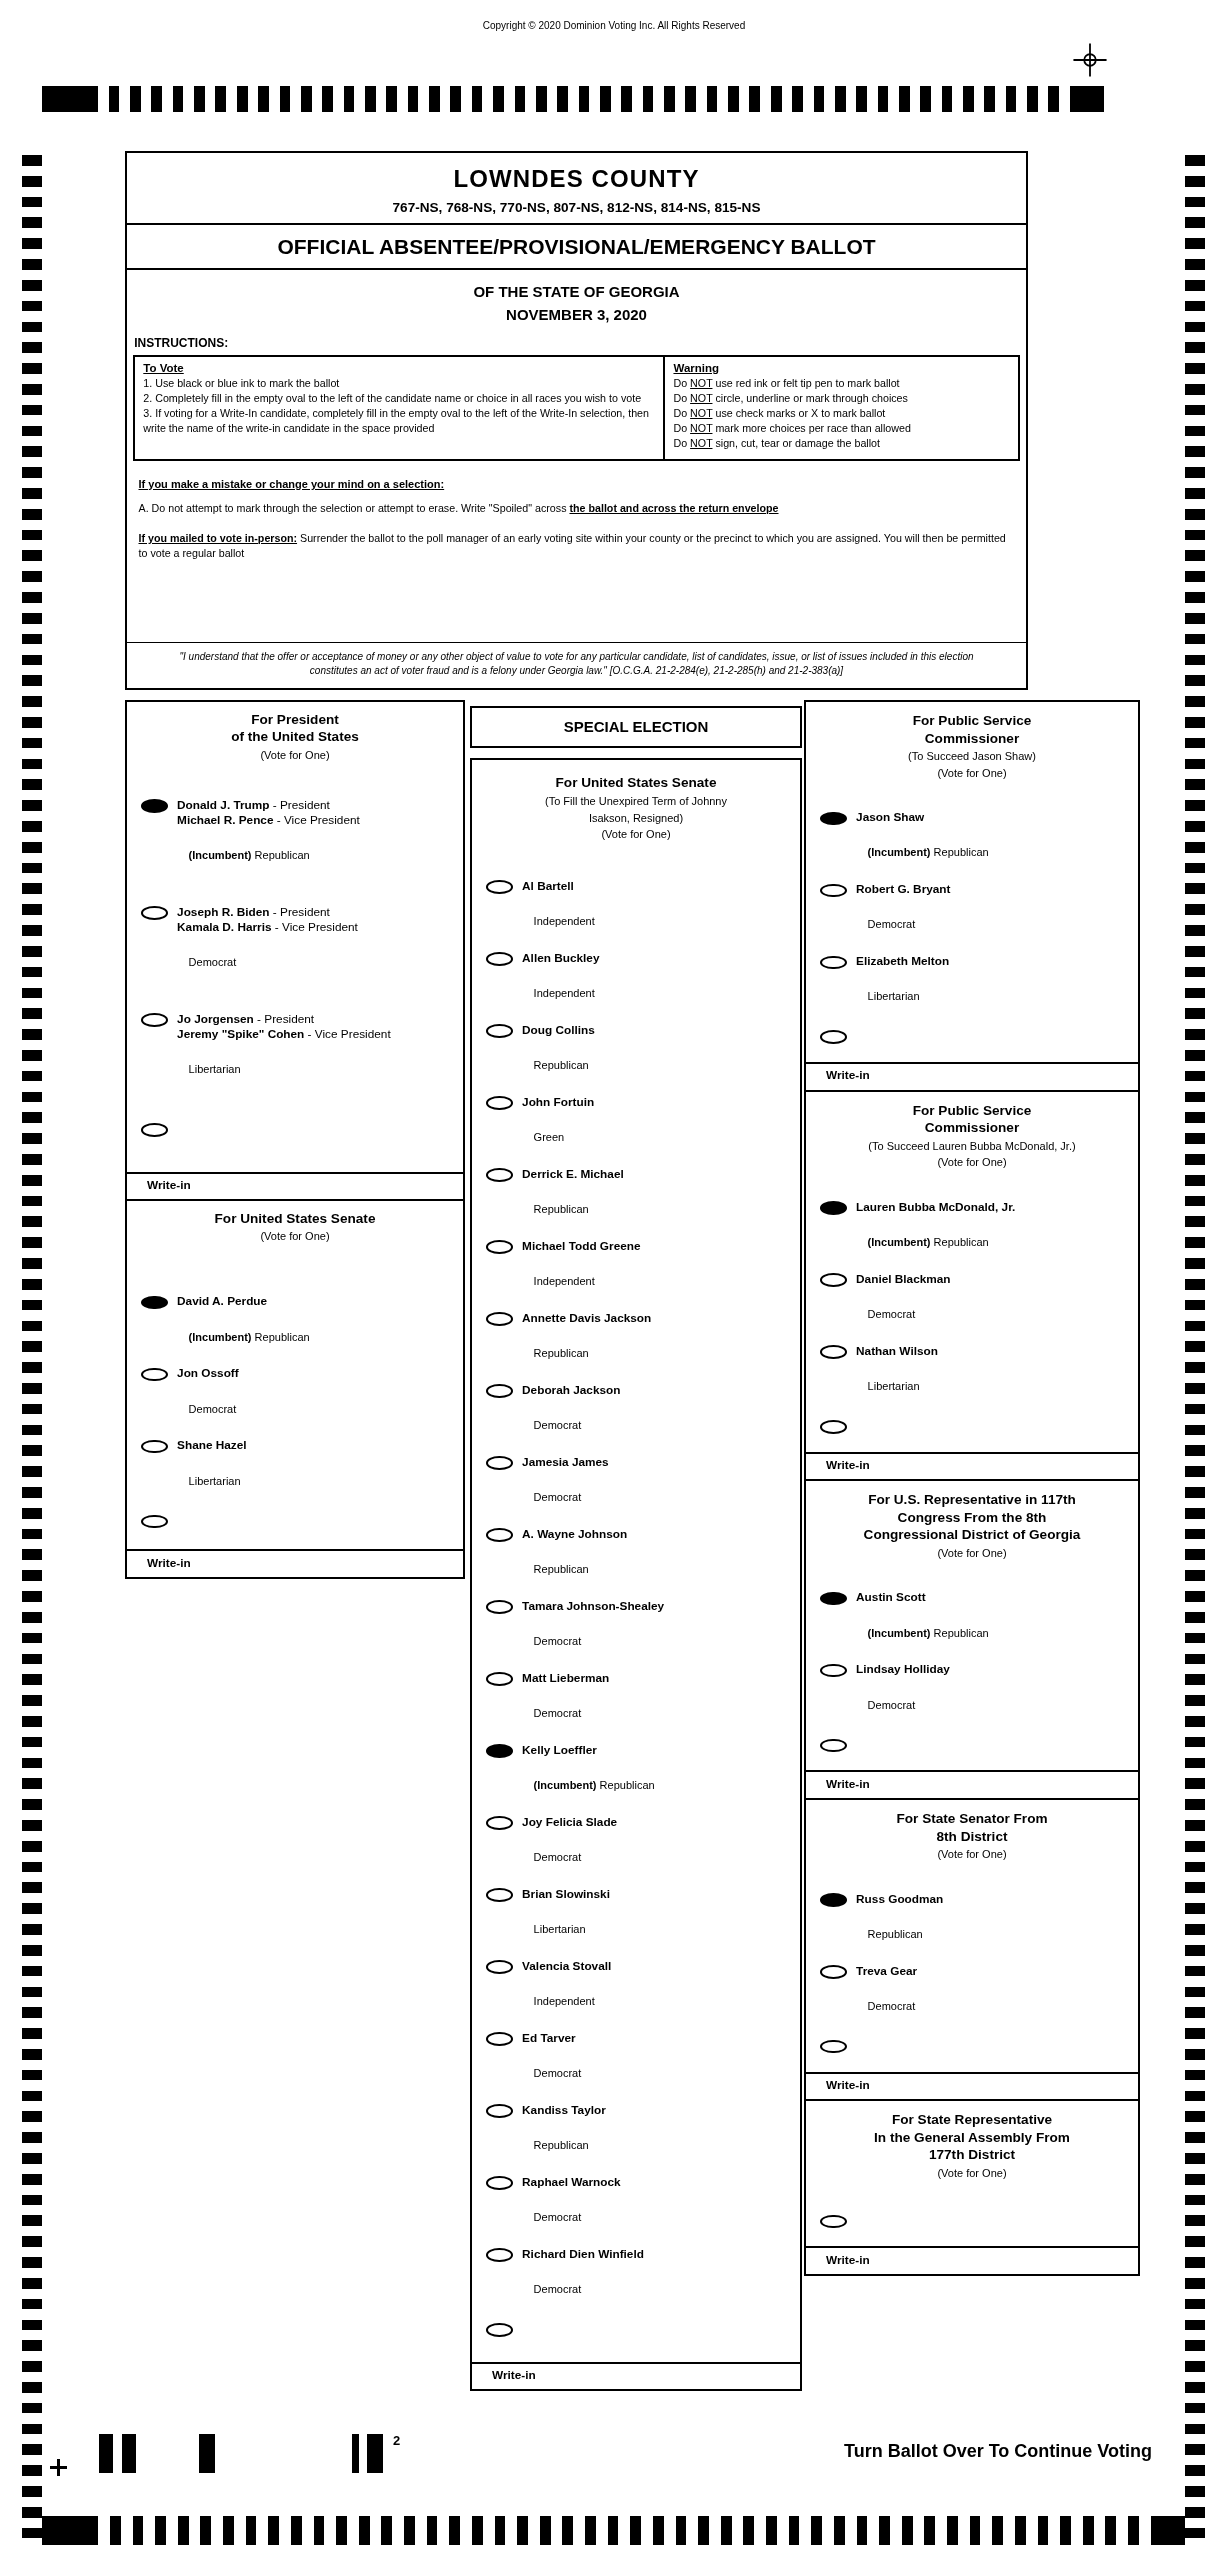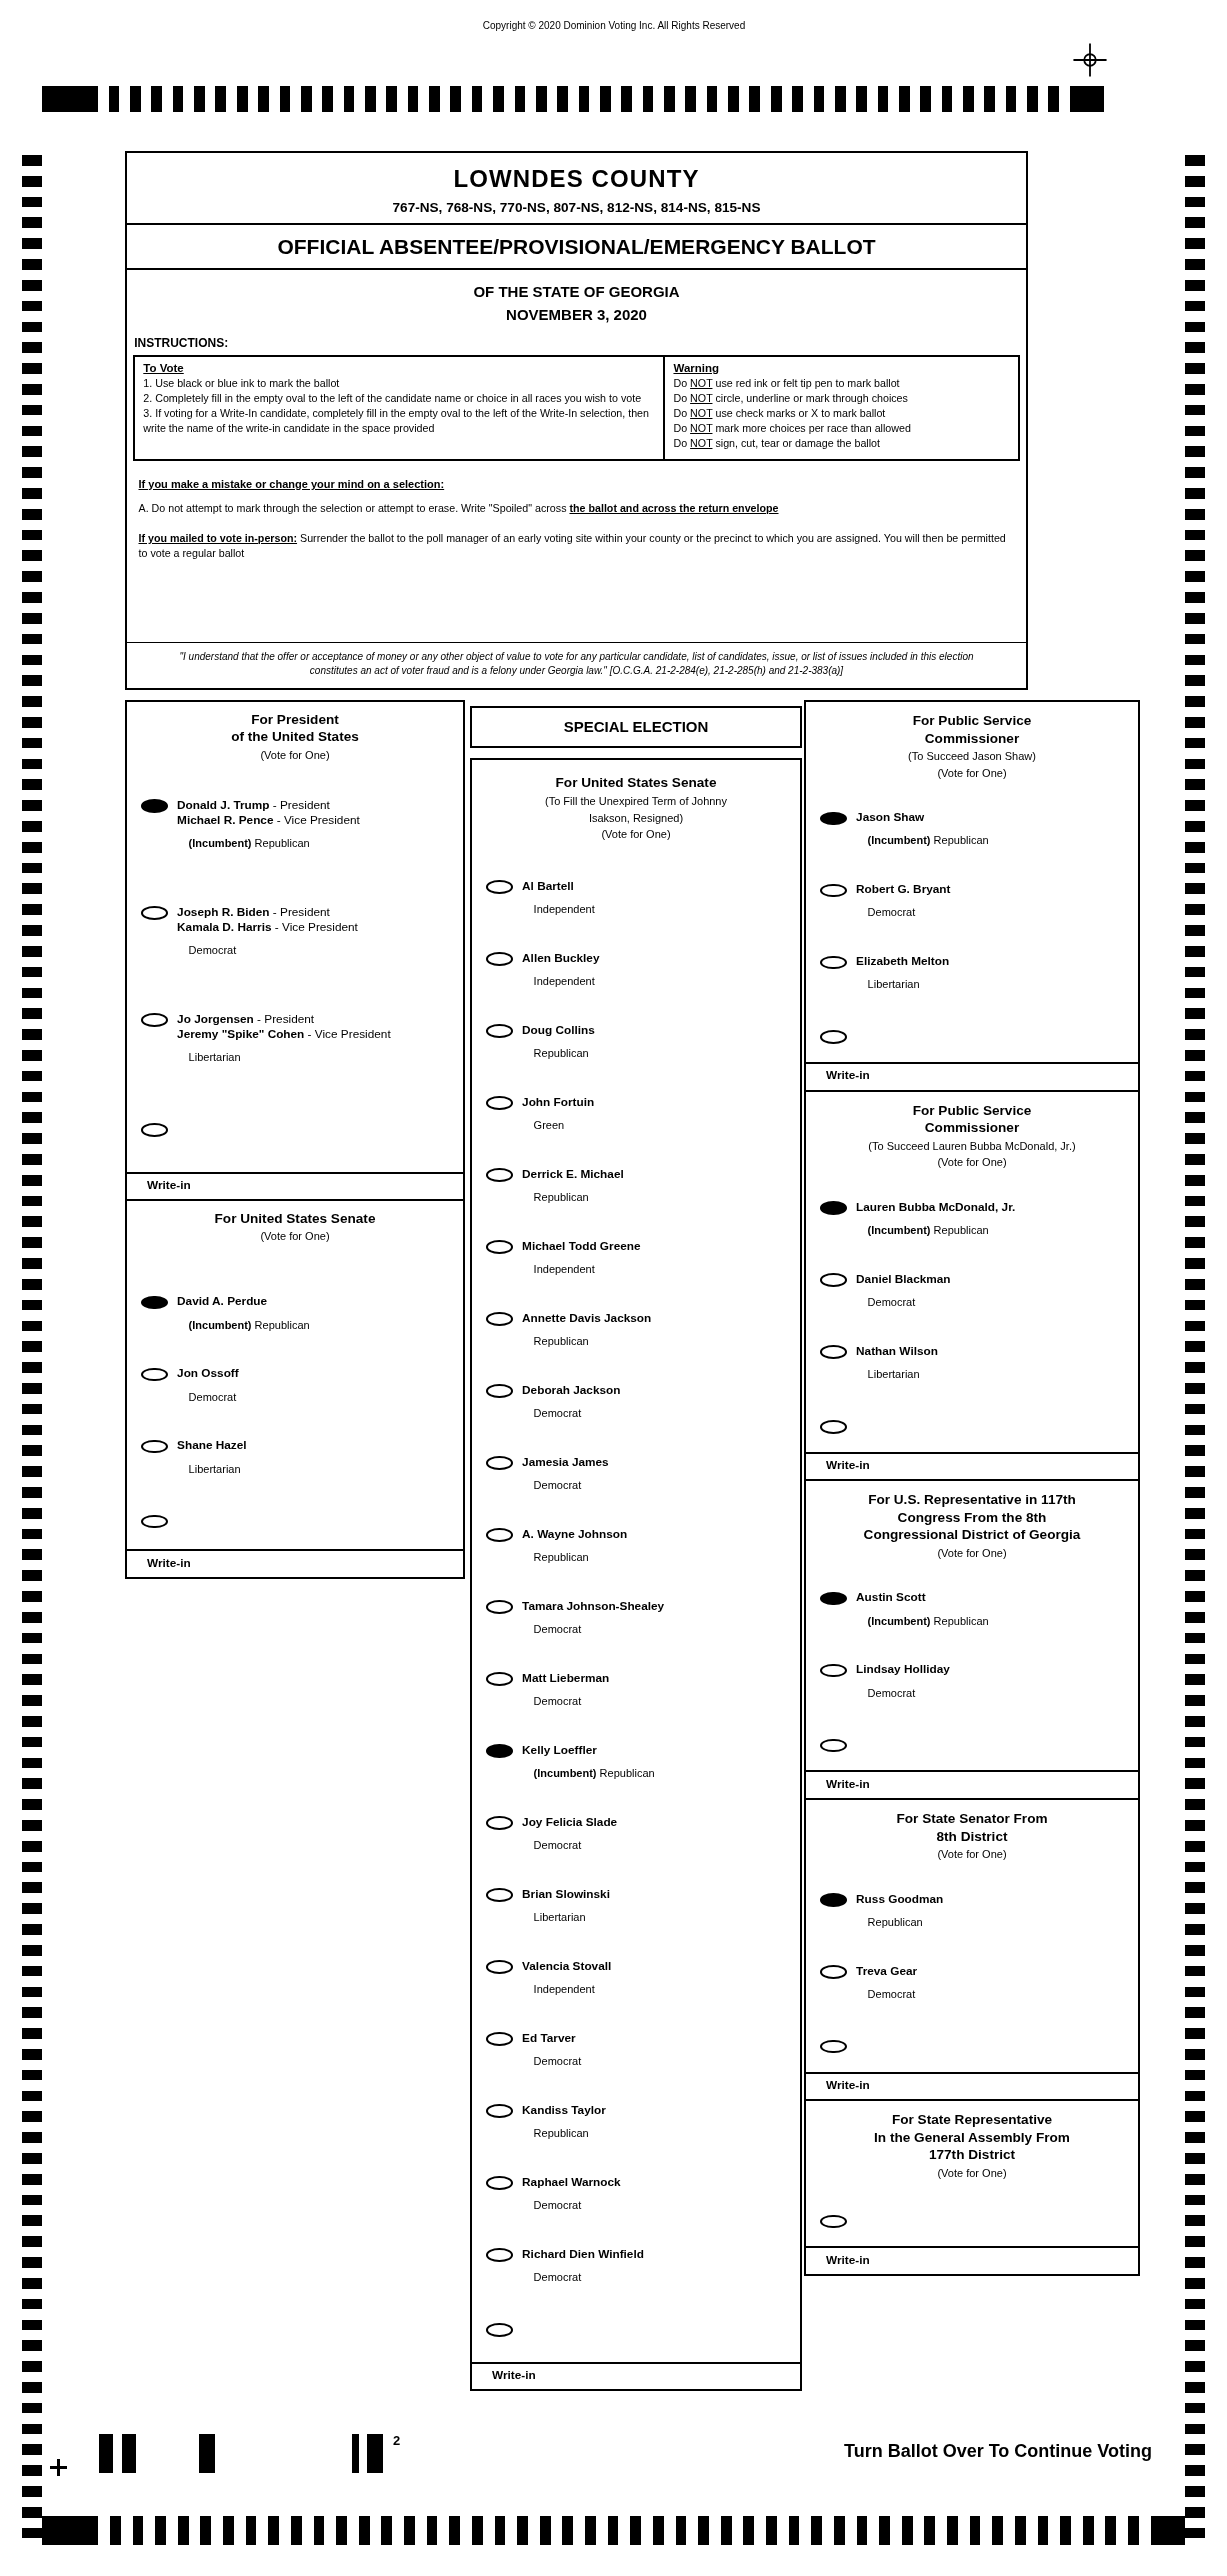--- a/index.html
+++ b/index.html
@@ -64,21 +64,21 @@
   #col3 .c-vote { margin-bottom: 31.5px; }
 
   .candidate { display: flex; align-items: flex-start; padding-left: 14.3px; min-height: 72px; }
   .contest-president .candidate { min-height: 107px; }
   .oval { display: inline-block; width: 26.5px; height: 13.6px; border: 2.1px solid #000; border-radius: 50%;
           flex: none; margin-top: 1.4px; background: #fff; }
   .oval.filled { background: #000; }
   .cand-text { margin-left: 9.3px; }
   .cand-name { font-weight: bold; font-size: 11.8px; line-height: 1.3; }
   .cand-name .role { font-weight: normal; }
-  .cand-party { font-size: 11px; margin-top: 9px; padding-left: 11.5px; }
+  .cand-party { font-size: 11px; margin-top: 21px; padding-left: 11.5px; }
   .cand-party .inc { font-weight: bold; }
 
   .blank-choice { padding: 2.9px 0 0 14.3px; min-height: 36px; display: flex; align-items: flex-start; }
   .contest-president .blank-choice { min-height: 53px; }
   .contest-us-senate .blank-choice { min-height: 39px; }
   .contest-us-senate-special .blank-choice { min-height: 43px; }
   .wi-rule { border-top: 2.1px solid #000; }
   .wi-label { font-weight: bold; font-size: 11.8px; padding: 4.3px 0 7.2px 20px; }
 
   

